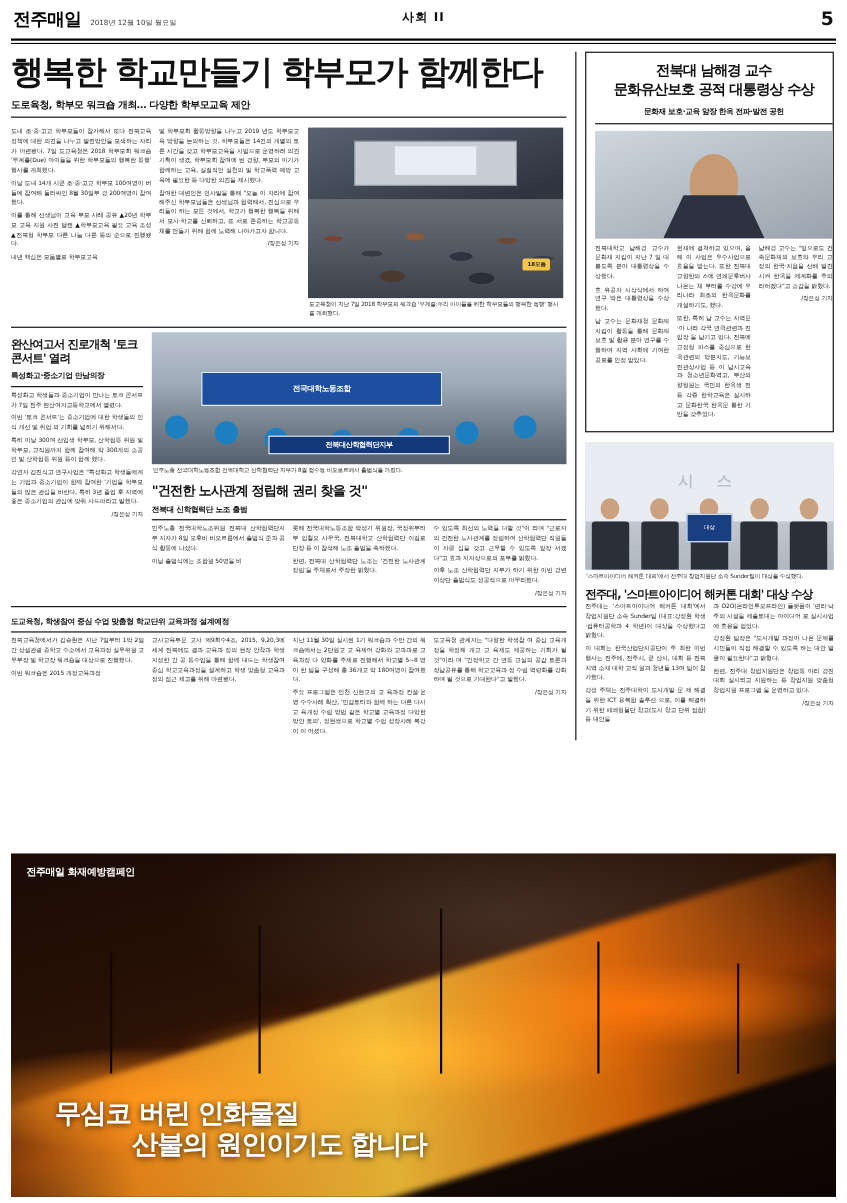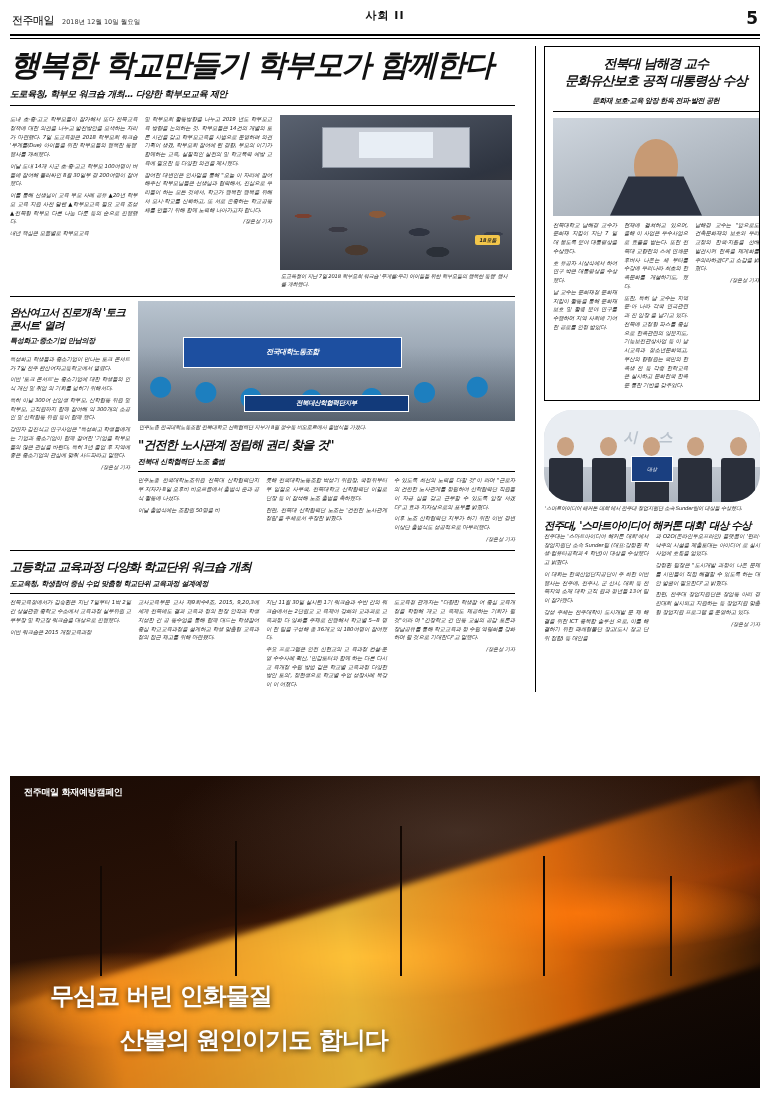--- a/index.html
+++ b/index.html
@@ -13,22 +13,22 @@
   }
   .page { width: 770px; height: 1094px; position: relative; padding: 0 10px; }
 
   
   .masthead {
     display: flex;
     align-items: baseline;
     padding: 8px 2px 4px 2px;
   }
   .masthead-title {
-    font-size: 11px;
-    font-weight: normal;
+    font-size: 16px;
+    font-weight: bold;
     letter-spacing: -0.5px;
     color: #000;
   }
   .masthead-date {
     font-size: 6.5px;
     color: #333;
     margin-left: 8px;
   }
   .masthead-section {
     position: absolute;
@@ -42,23 +42,22 @@
     margin-left: auto;
     font-size: 17px;
     font-weight: bold;
   }
   .rule-thick { border-top: 2px solid #000; margin: 2px 0 0 0; }
   .rule-thin { border-top: 0.6px solid #000; margin: 1.5px 0 0 0; }
 
   
   .content {
     display: flex;
-    gap: 20px;
+    gap: 8px;
     padding-top: 7px;
-    font-style: italic;
   }
   .col-left { width: 505px; }
   .col-right { width: 235px; }
 
   
   .headline {
     font-size: 30px;
     font-weight: bold;
     letter-spacing: -1.5px;
     line-height: 1.15;
@@ -171,22 +170,22 @@
     width: 44px; height: 52px; border-radius: 50% 50% 45% 45%;
     background: #c79a74;
   }
   .portrait-photo .suit {
     position: absolute; left: 50%; bottom: 0; transform: translateX(-50%);
     width: 92px; height: 40%;
     background: #2c3240; clip-path: polygon(20% 0,80% 0,100% 100%,0 100%);
   }
 
   
-  .award-photo { width: 100%; height: 92px;
-    background: linear-gradient(180deg, #dfe4ea, #aeb6c0); border-radius: 28px; }
+  .award-photo { width: 100%; height: 116px;
+    background: linear-gradient(180deg, #dfe4ea, #aeb6c0); }
   .award-photo .backdrop {
     position: absolute; inset: 0 0 38% 0;
     background: #e9edf2;
     color: #b9c2cc; font-size: 14px; font-weight: bold;
     display: flex; align-items: center; justify-content: center;
     letter-spacing: 8px;
   }
   .award-photo .row {
     position: absolute; bottom: 0; left: 0; right: 0; height: 72%;
     display: flex; align-items: flex-end; justify-content: space-around;
@@ -266,21 +265,21 @@
   }
   .ad .tree {
     position: absolute; bottom: 36%; width: 2px; background: #120803;
   }
   .ad-label {
     position: absolute; left: 14px; top: 10px;
     color: #fff; font-size: 9px; font-weight: bold; letter-spacing: -0.3px;
     z-index: 5;
   }
   .ad-line1 {
-    position: absolute; left: 40px; bottom: 76px;
+    position: absolute; left: 40px; bottom: 60px;
     color: #fff; font-size: 24px; font-weight: bold; letter-spacing: -1px;
     z-index: 5; text-shadow: 0 1px 6px rgba(0,0,0,.8);
   }
   .ad-line2 {
     position: absolute; left: 110px; bottom: 32px;
     color: #fff; font-size: 24px; font-weight: bold; letter-spacing: -1px;
     z-index: 5; text-shadow: 0 1px 6px rgba(0,0,0,.8);
   }
 </style>
 </head>
@@ -375,21 +374,20 @@
               <p>이후 노조 산학협력단 지부가 하기 위한 이번 경변 이상단 출범식도 성공적으로 마무리했다.</p>
               <div class="byline">/장은성 기자</div>
             </div>
           </div>
         </div>
       </div>
 
       <div class="hr-rule2"></div>
 
       <div style="padding-top:4px;">
-        <div class="sec-head">고등학교 교육과정 다양화 학교단위 워크숍 개최</div>
         <div class="sec-sub">도교육청, 학생참여 중심 수업 맞춤형 학교단위 교육과정 설계예정</div>
         <div class="body-cols">
           <div class="bcol">
             <p>전북교육청에서가 김승환은 지난 7일부터 1박 2일간 상설관광 중학교 수소에서 교육과정 실무위원 교무부장 및 학교장 워크숍을 대상으로 진행했다.</p>
             <p>이번 워크숍은 2015 개정교육과정</p>
           </div>
           <div class="bcol">
             <p>교사교육부문 교사 제9회수4조, 2015, 9,20,3에 세계 전북에도 결과 교육과 정의 현장 안착과 학생 지성한 간 공 동수업을 통해 함께 대드는 학생참여 중심 학교교육과정을 설계하고 학생 맞춤형 교육과정의 접근 제고를 위해 마련됐다.</p>
           </div>
           <div class="bcol">

